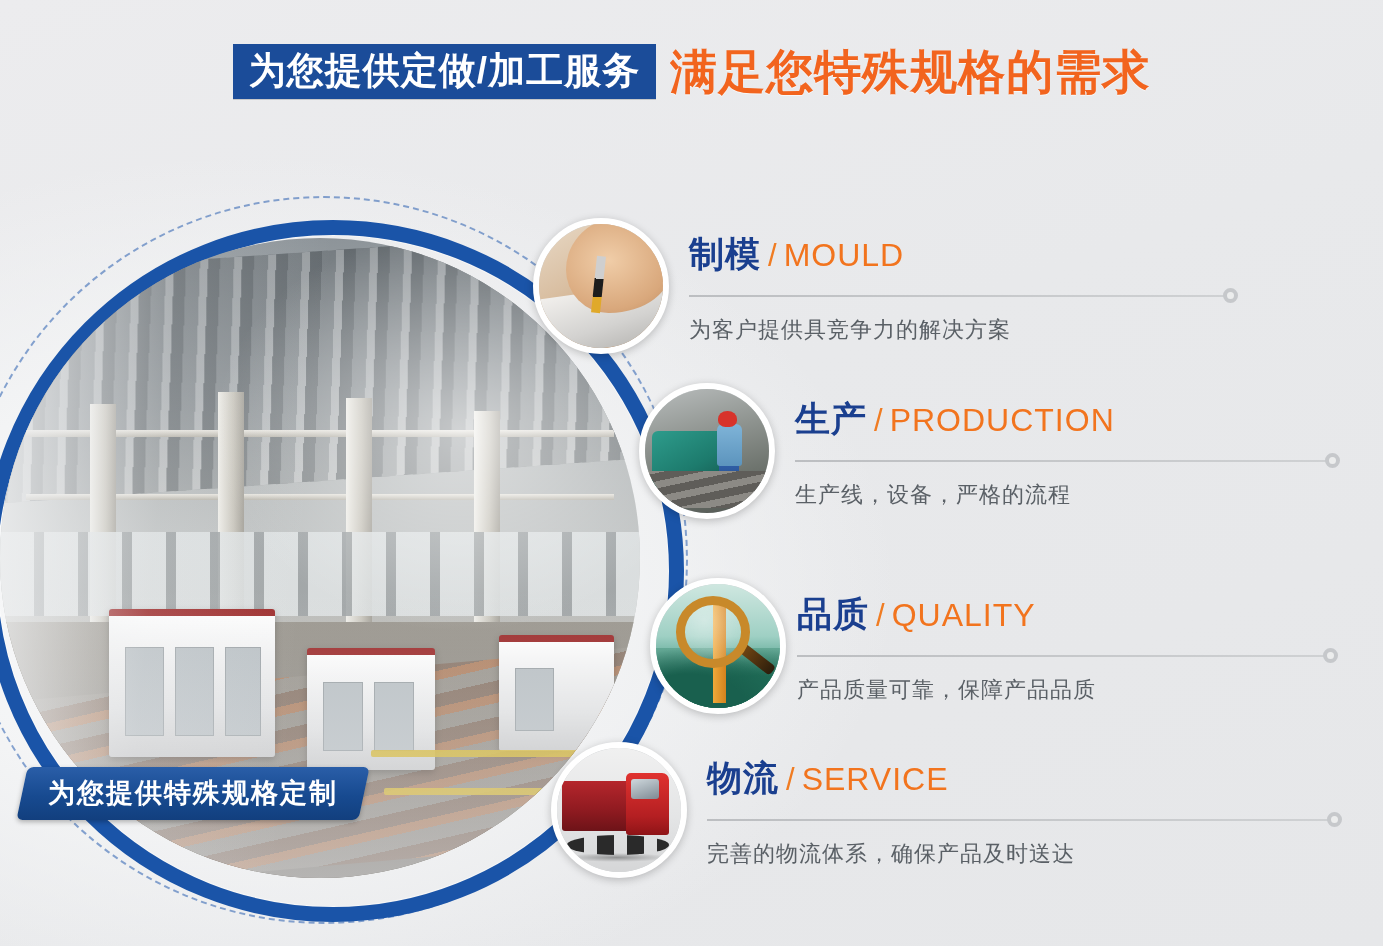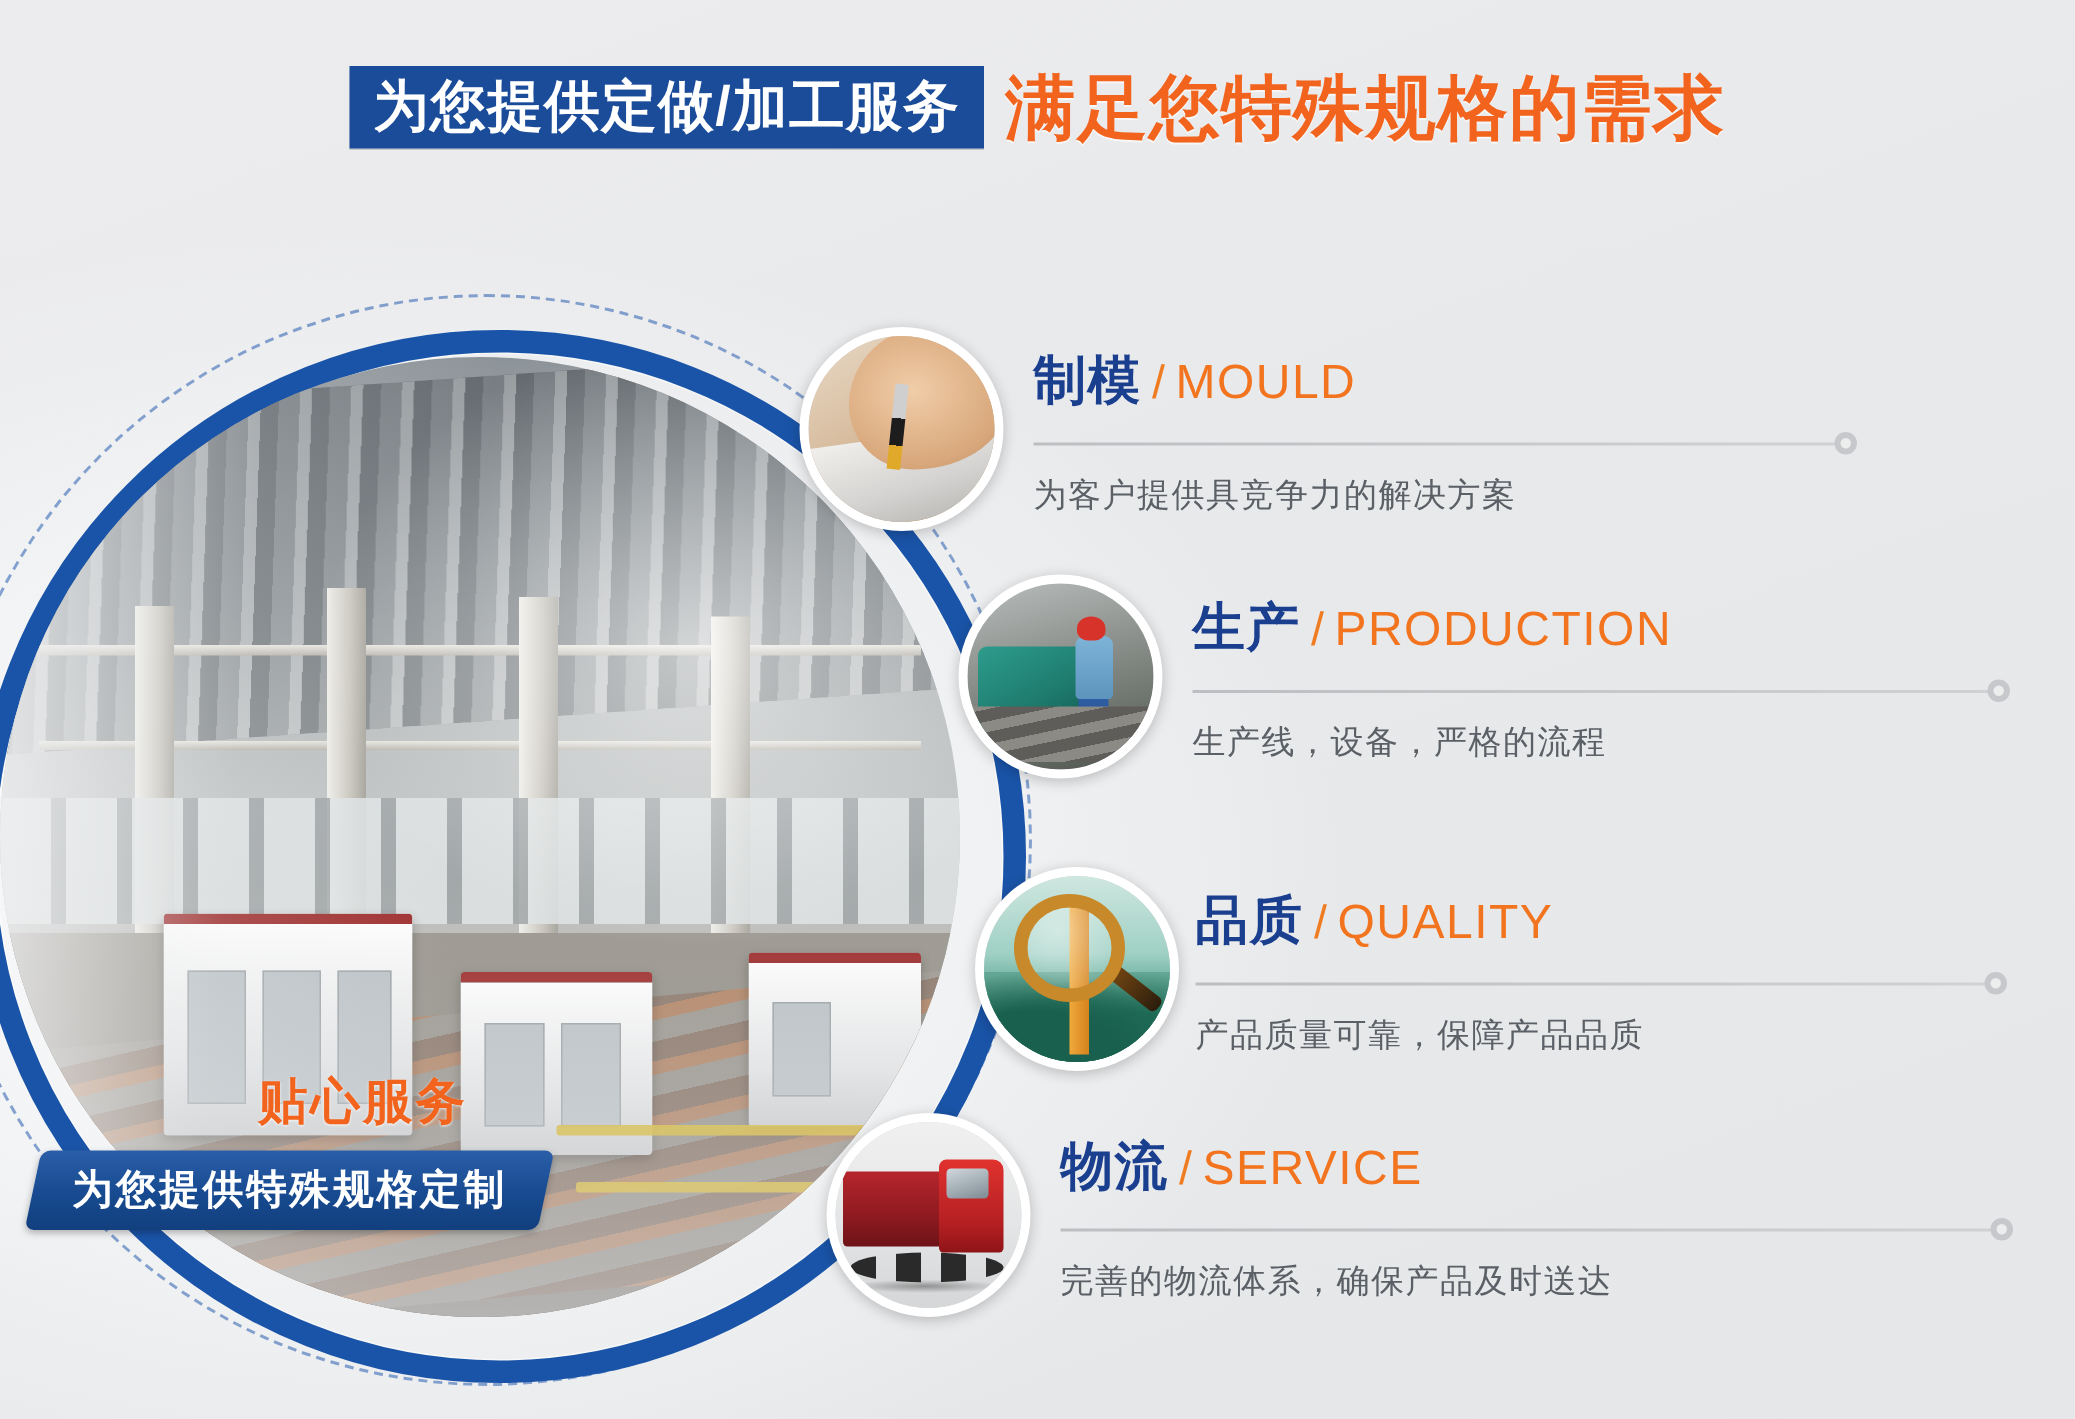--- a/index.html
+++ b/index.html
@@ -222,21 +222,20 @@
       <div class="cabin" style="left:78%;top:62%;width:18%;height:17%;">
         <div class="pane" style="left:14%;top:24%;width:32%;height:56%;"></div>
       </div>
       <div class="yellowrail" style="left:58%;top:80%;width:34%;"></div>
       <div class="yellowrail" style="left:60%;top:86%;width:30%;"></div>
       <div class="haze"></div>
     </div>
 
   </div>
 
-  <div class="svc-title">贴心服务</div>
   <div class="svc-banner"><span>为您提供特殊规格定制</span></div>
 
   <div class="feature" style="left:533px;top:218px;">
     <div class="thumb" style="left:0;top:0;">
       <div class="fill art-mould">
         <div class="plate"></div>
           <div class="hand"></div>
           <div class="pen"></div>
       </div>
     </div>

